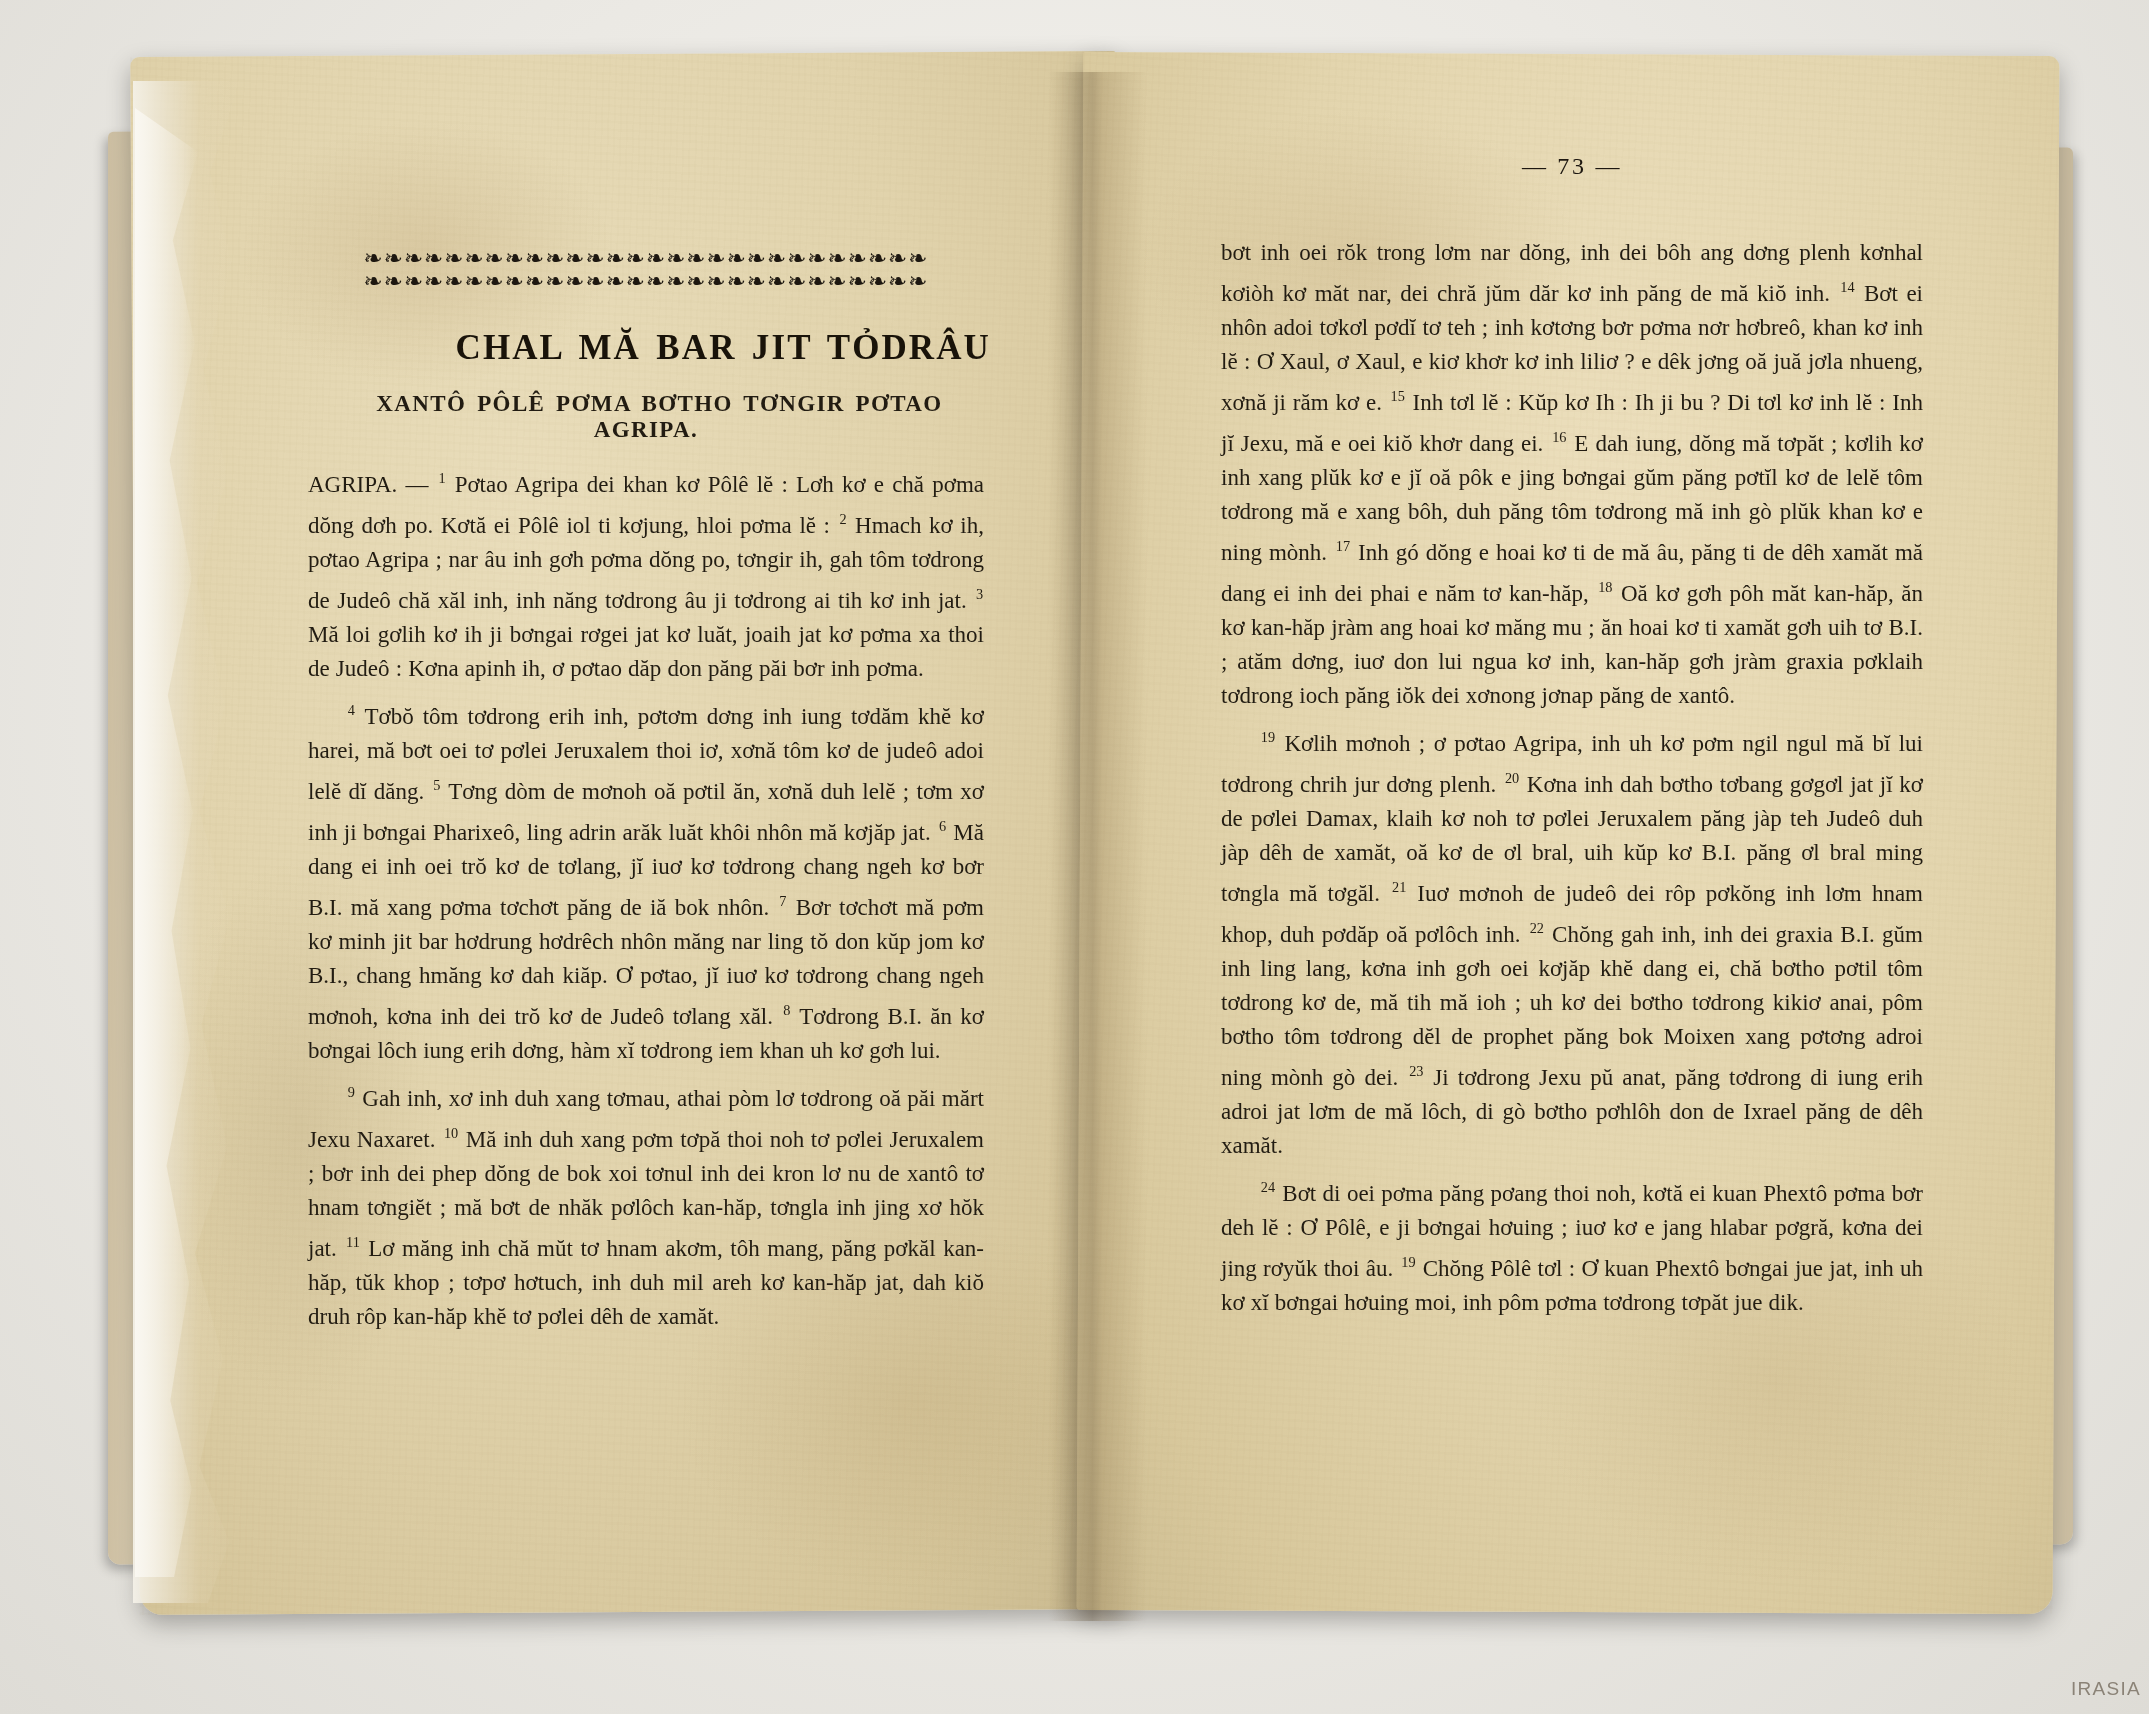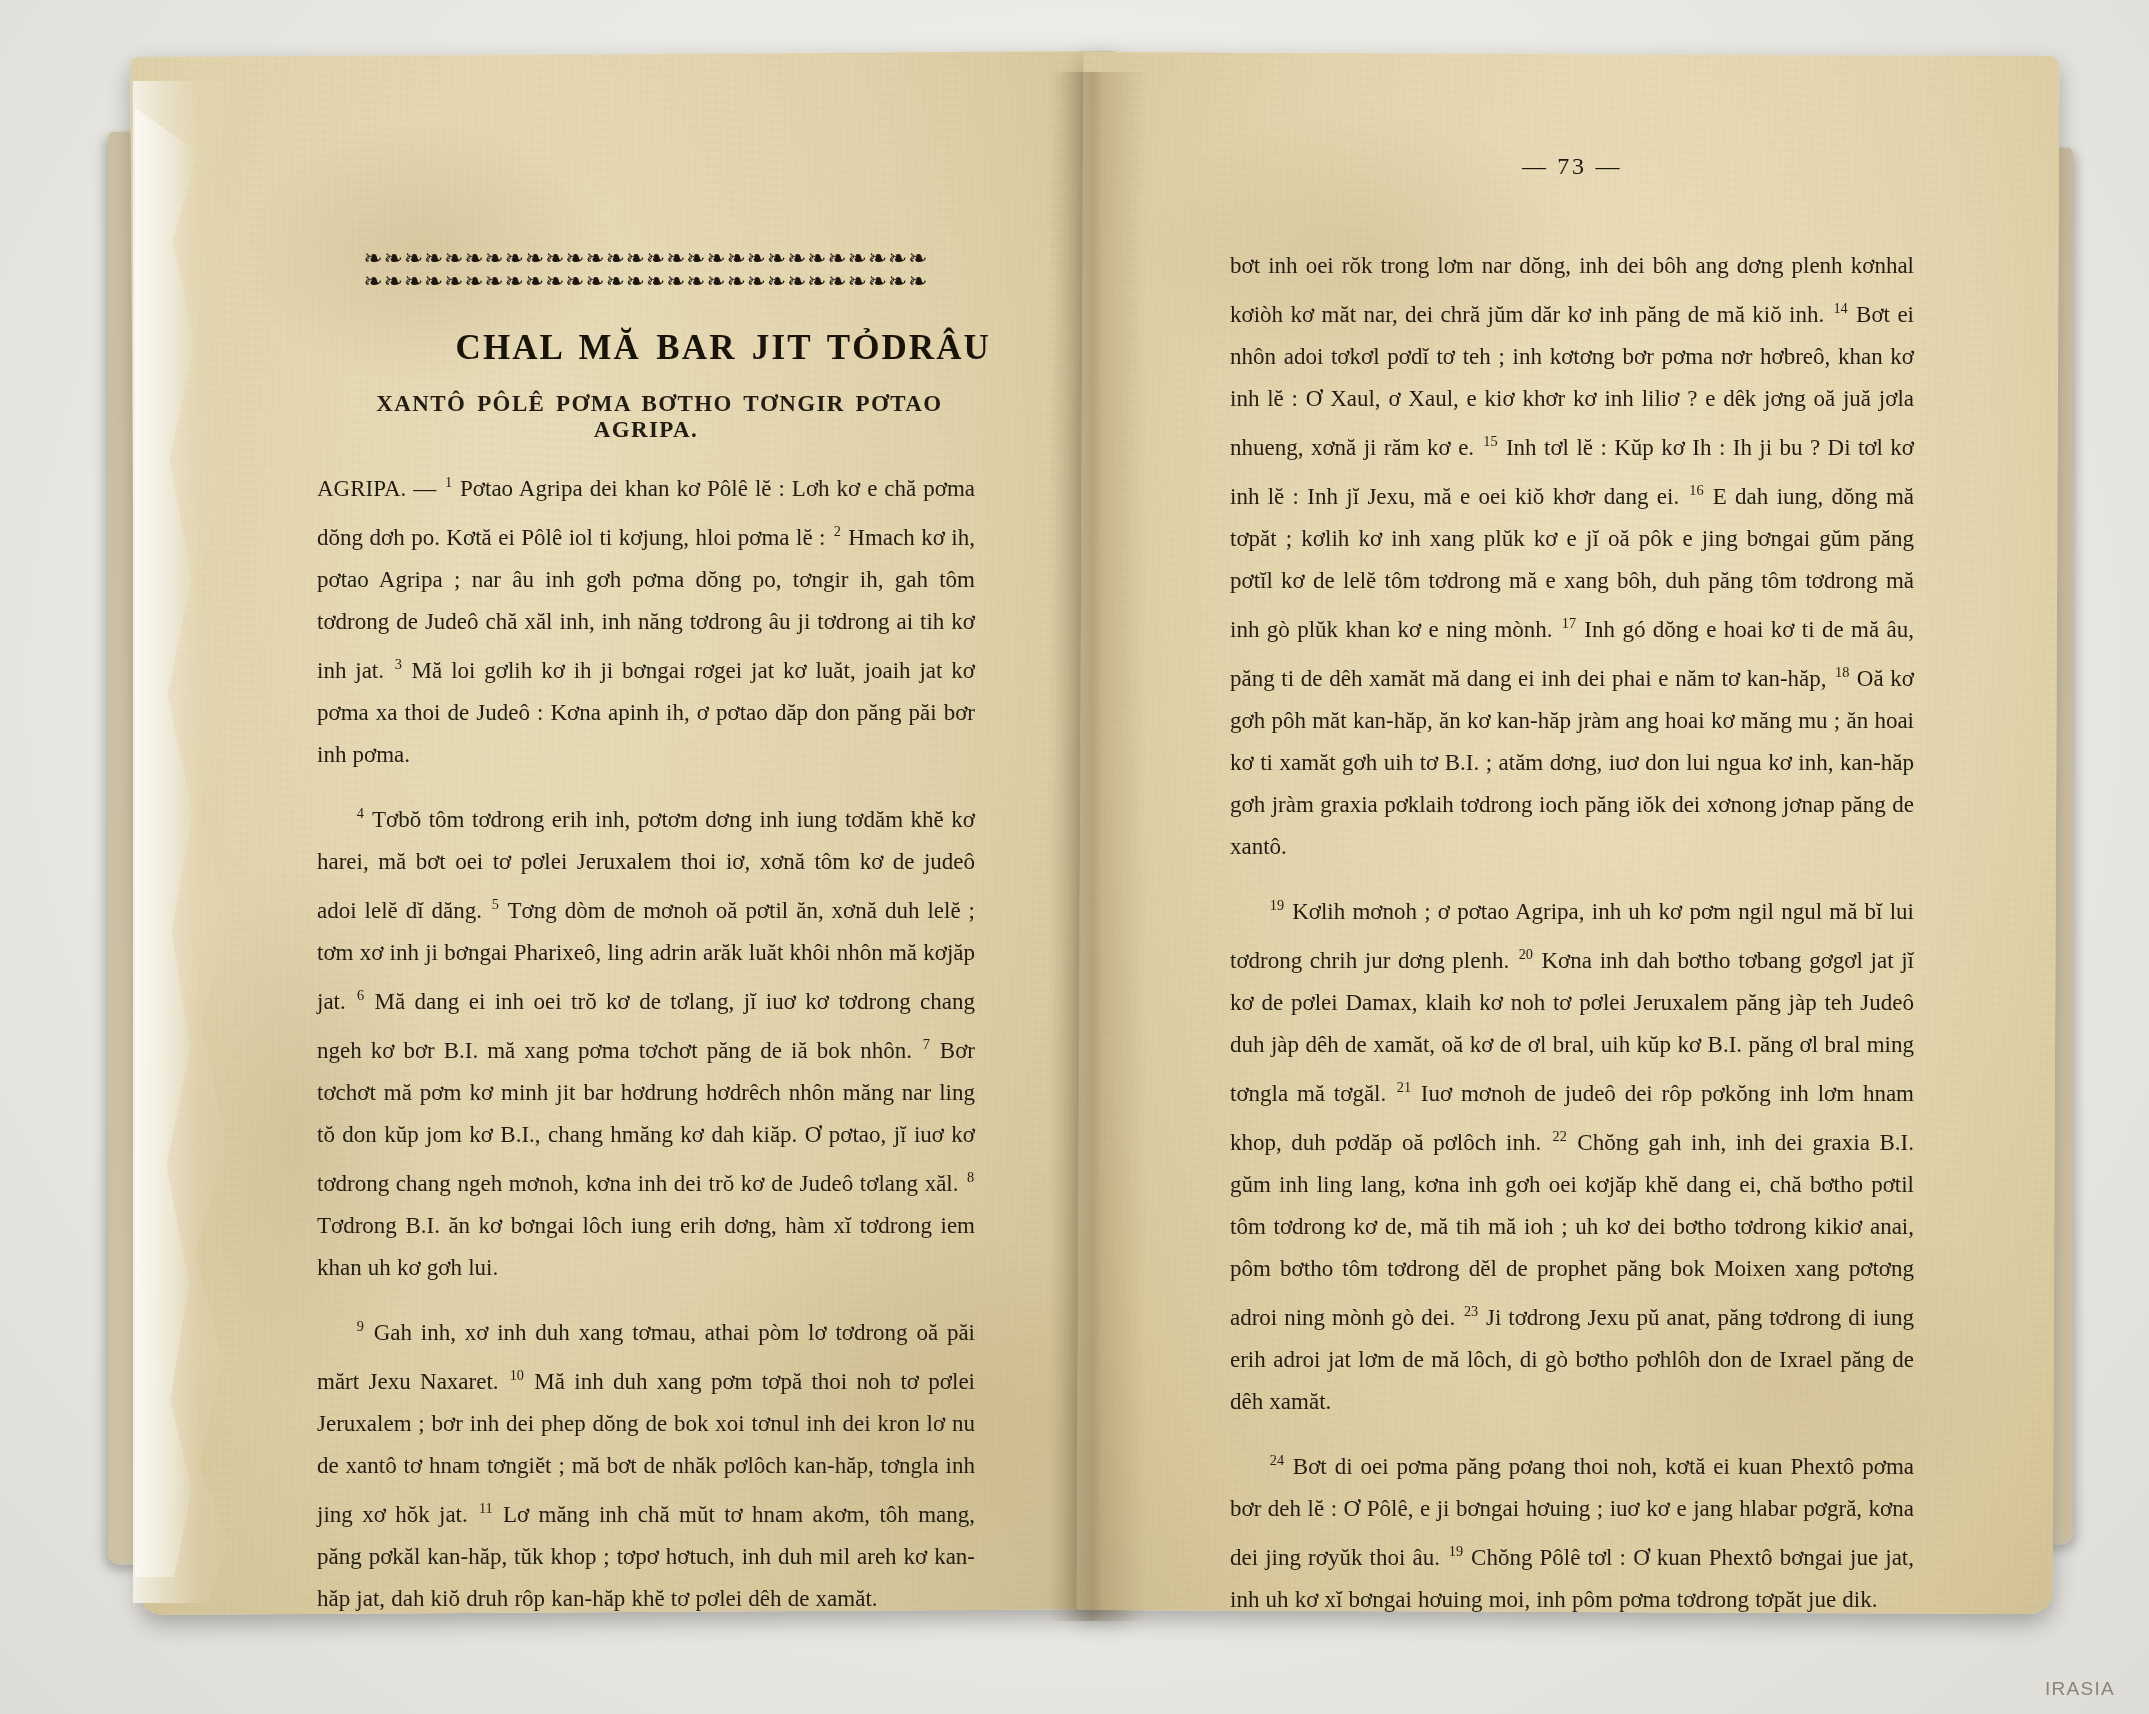--- a/index.html
+++ b/index.html
@@ -177,23 +177,23 @@
     font-size: 23px;
     font-weight: bold;
     letter-spacing: 1.4px;
     text-align: center;
     margin: 0 0 18px 0;
     text-indent: 27px;
     word-spacing: 3.6px;
   }
 
   p.body {
-    margin: 16px;
+    margin: 7px;
     font-size: 23px;
-    line-height: 42px;
+    line-height: 34px;
     text-indent: 38px;
     text-align: justify;
     word-spacing: 0.4px;
   }
   p.body.cont { text-indent: 0; }
 
   .vn {
     font-size: 14.3px;
     vertical-align: 9px;
     padding: 0 0.9px 0 1.8px;
@@ -206,21 +206,21 @@
     width: 716px;
     text-align: center;
     font-size: 24px;
     letter-spacing: 2.7px;
     z-index: 8;
     color: #1d1710;
   }
 
   .watermark {
     position: absolute;
-    right: 34px;
+    right: 8px;
     bottom: 14.3px;
     font-family: "Liberation Sans", sans-serif;
     font-size: 19px;
     letter-spacing: 1.3px;
     color: #8b8377;
     z-index: 20;
   }
 
   
   .texture {

